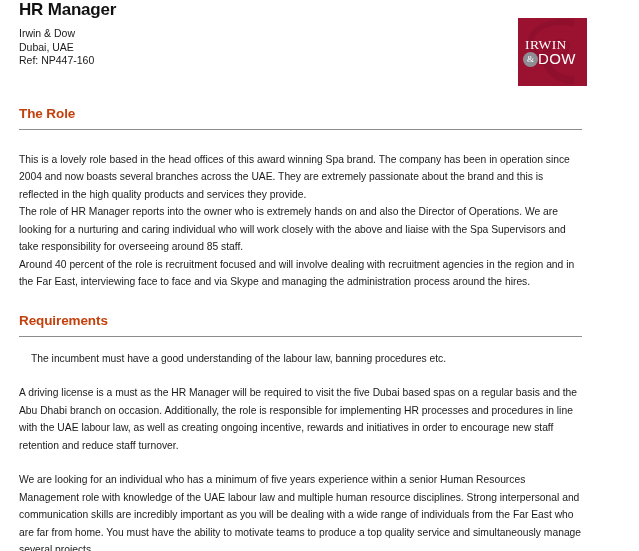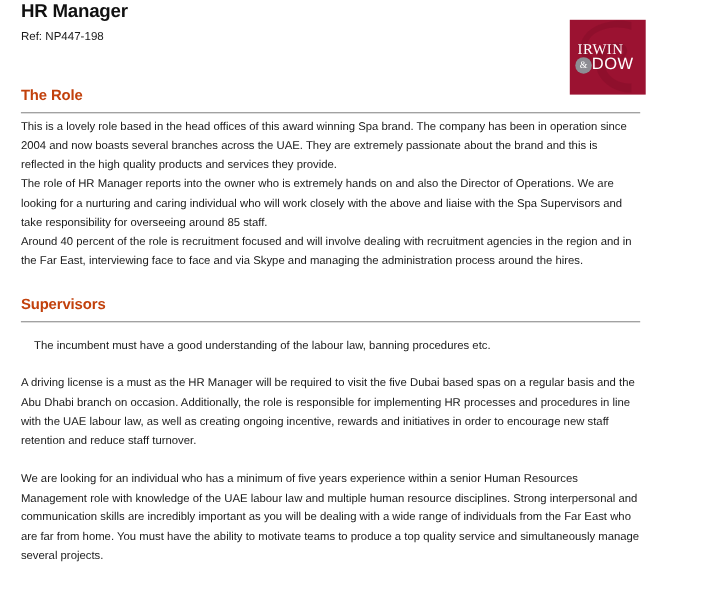--- a/index.html
+++ b/index.html
@@ -130,40 +130,42 @@
   .para {
     margin: 0;
     font-size: 10.3px;
     line-height: 17.5px;
     color: #1a1a1a;
     width: 566px;
     text-align: left;
   }
 
   .sec-role { margin-top: 37px; }
-  .sec-role .para-1 { margin-top: 4px; }
+  .sec-role .para-1 { margin-top: 21px; }
   .sec-role .para-2 { }
   .sec-role .para-3 { }
 
   .sec-req { margin-top: 21px; }
   .sec-req .para-1 { margin-top: 13px; margin-left: 12px; }
   .sec-req .para-2 { margin-top: 17px; }
   .sec-req .para-3 { margin-top: 17px; }
 </style>
 </head>
 <body>
 
 <div class="page">
 
   <div class="header">
 
     <h1 class="job-title">HR Manager</h1>
 
     <div class="company-block">
-      <div>Ref: NP447-198</div>
+      <div>Irwin &amp; Dow</div>
+      <div>Dubai, UAE</div>
+      <div>Ref: NP447-160</div>
     </div>
 
     <div class="logo">
       <svg class="logo-swirl" viewBox="0 0 69 68">
         <path d="M56 2 C40 -2, 14 4, 10 22 C6 40, 26 44, 40 40 C52 36, 56 26, 48 22 C40 18, 26 24, 24 34 C21 50, 34 64, 52 66 L56 66 L56 58 C40 58, 30 48, 32 36 C34 27, 44 24, 48 27 C52 30, 46 35, 38 36 C22 38, 14 32, 16 22 C19 9, 40 4, 56 9 Z" fill="#7d0c27" opacity="0.85"></path>
       </svg>
       <div class="logo-text">
         <span class="logo-line1">IRWIN</span>
         <span class="logo-amp">&amp;</span>
         <span class="logo-line2">DOW</span>
@@ -175,21 +177,21 @@
   <div class="section sec-role">
     <h2 class="section-title">The Role</h2>
     <div class="rule"></div>
 
     <p class="para para-1">This is a lovely role based in the head offices of this award winning Spa brand. The company has been in operation since 2004 and now boasts several branches across the UAE. They are extremely passionate about the brand and this is reflected in the high quality products and services they provide.</p>
     <p class="para para-2">The role of HR Manager reports into the owner who is extremely hands on and also the Director of Operations. We are looking for a nurturing and caring individual who will work closely with the above and liaise with the Spa Supervisors and take responsibility for overseeing around 85 staff.</p>
     <p class="para para-3">Around 40 percent of the role is recruitment focused and will involve dealing with recruitment agencies in the region and in the Far East, interviewing face to face and via Skype and managing the administration process around the hires.</p>
   </div>
 
   <div class="section sec-req">
-    <h2 class="section-title">Supervisors</h2>
+    <h2 class="section-title">Requirements</h2>
     <div class="rule"></div>
 
     <p class="para para-1">The incumbent must have a good understanding of the labour law, banning procedures etc.</p>
     <p class="para para-2">A driving license is a must as the HR Manager will be required to visit the five Dubai based spas on a regular basis and the Abu Dhabi branch on occasion. Additionally, the role is responsible for implementing HR processes and procedures in line with the UAE labour law, as well as creating ongoing incentive, rewards and initiatives in order to encourage new staff retention and reduce staff turnover.</p>
     <p class="para para-3">We are looking for an individual who has a minimum of five years experience within a senior Human Resources Management role with knowledge of the UAE labour law and multiple human resource disciplines. Strong interpersonal and communication skills are incredibly important as you will be dealing with a wide range of individuals from the Far East who are far from home. You must have the ability to motivate teams to produce a top quality service and simultaneously manage several projects.</p>
   </div>
 
 </div>
 
 </body></html>

